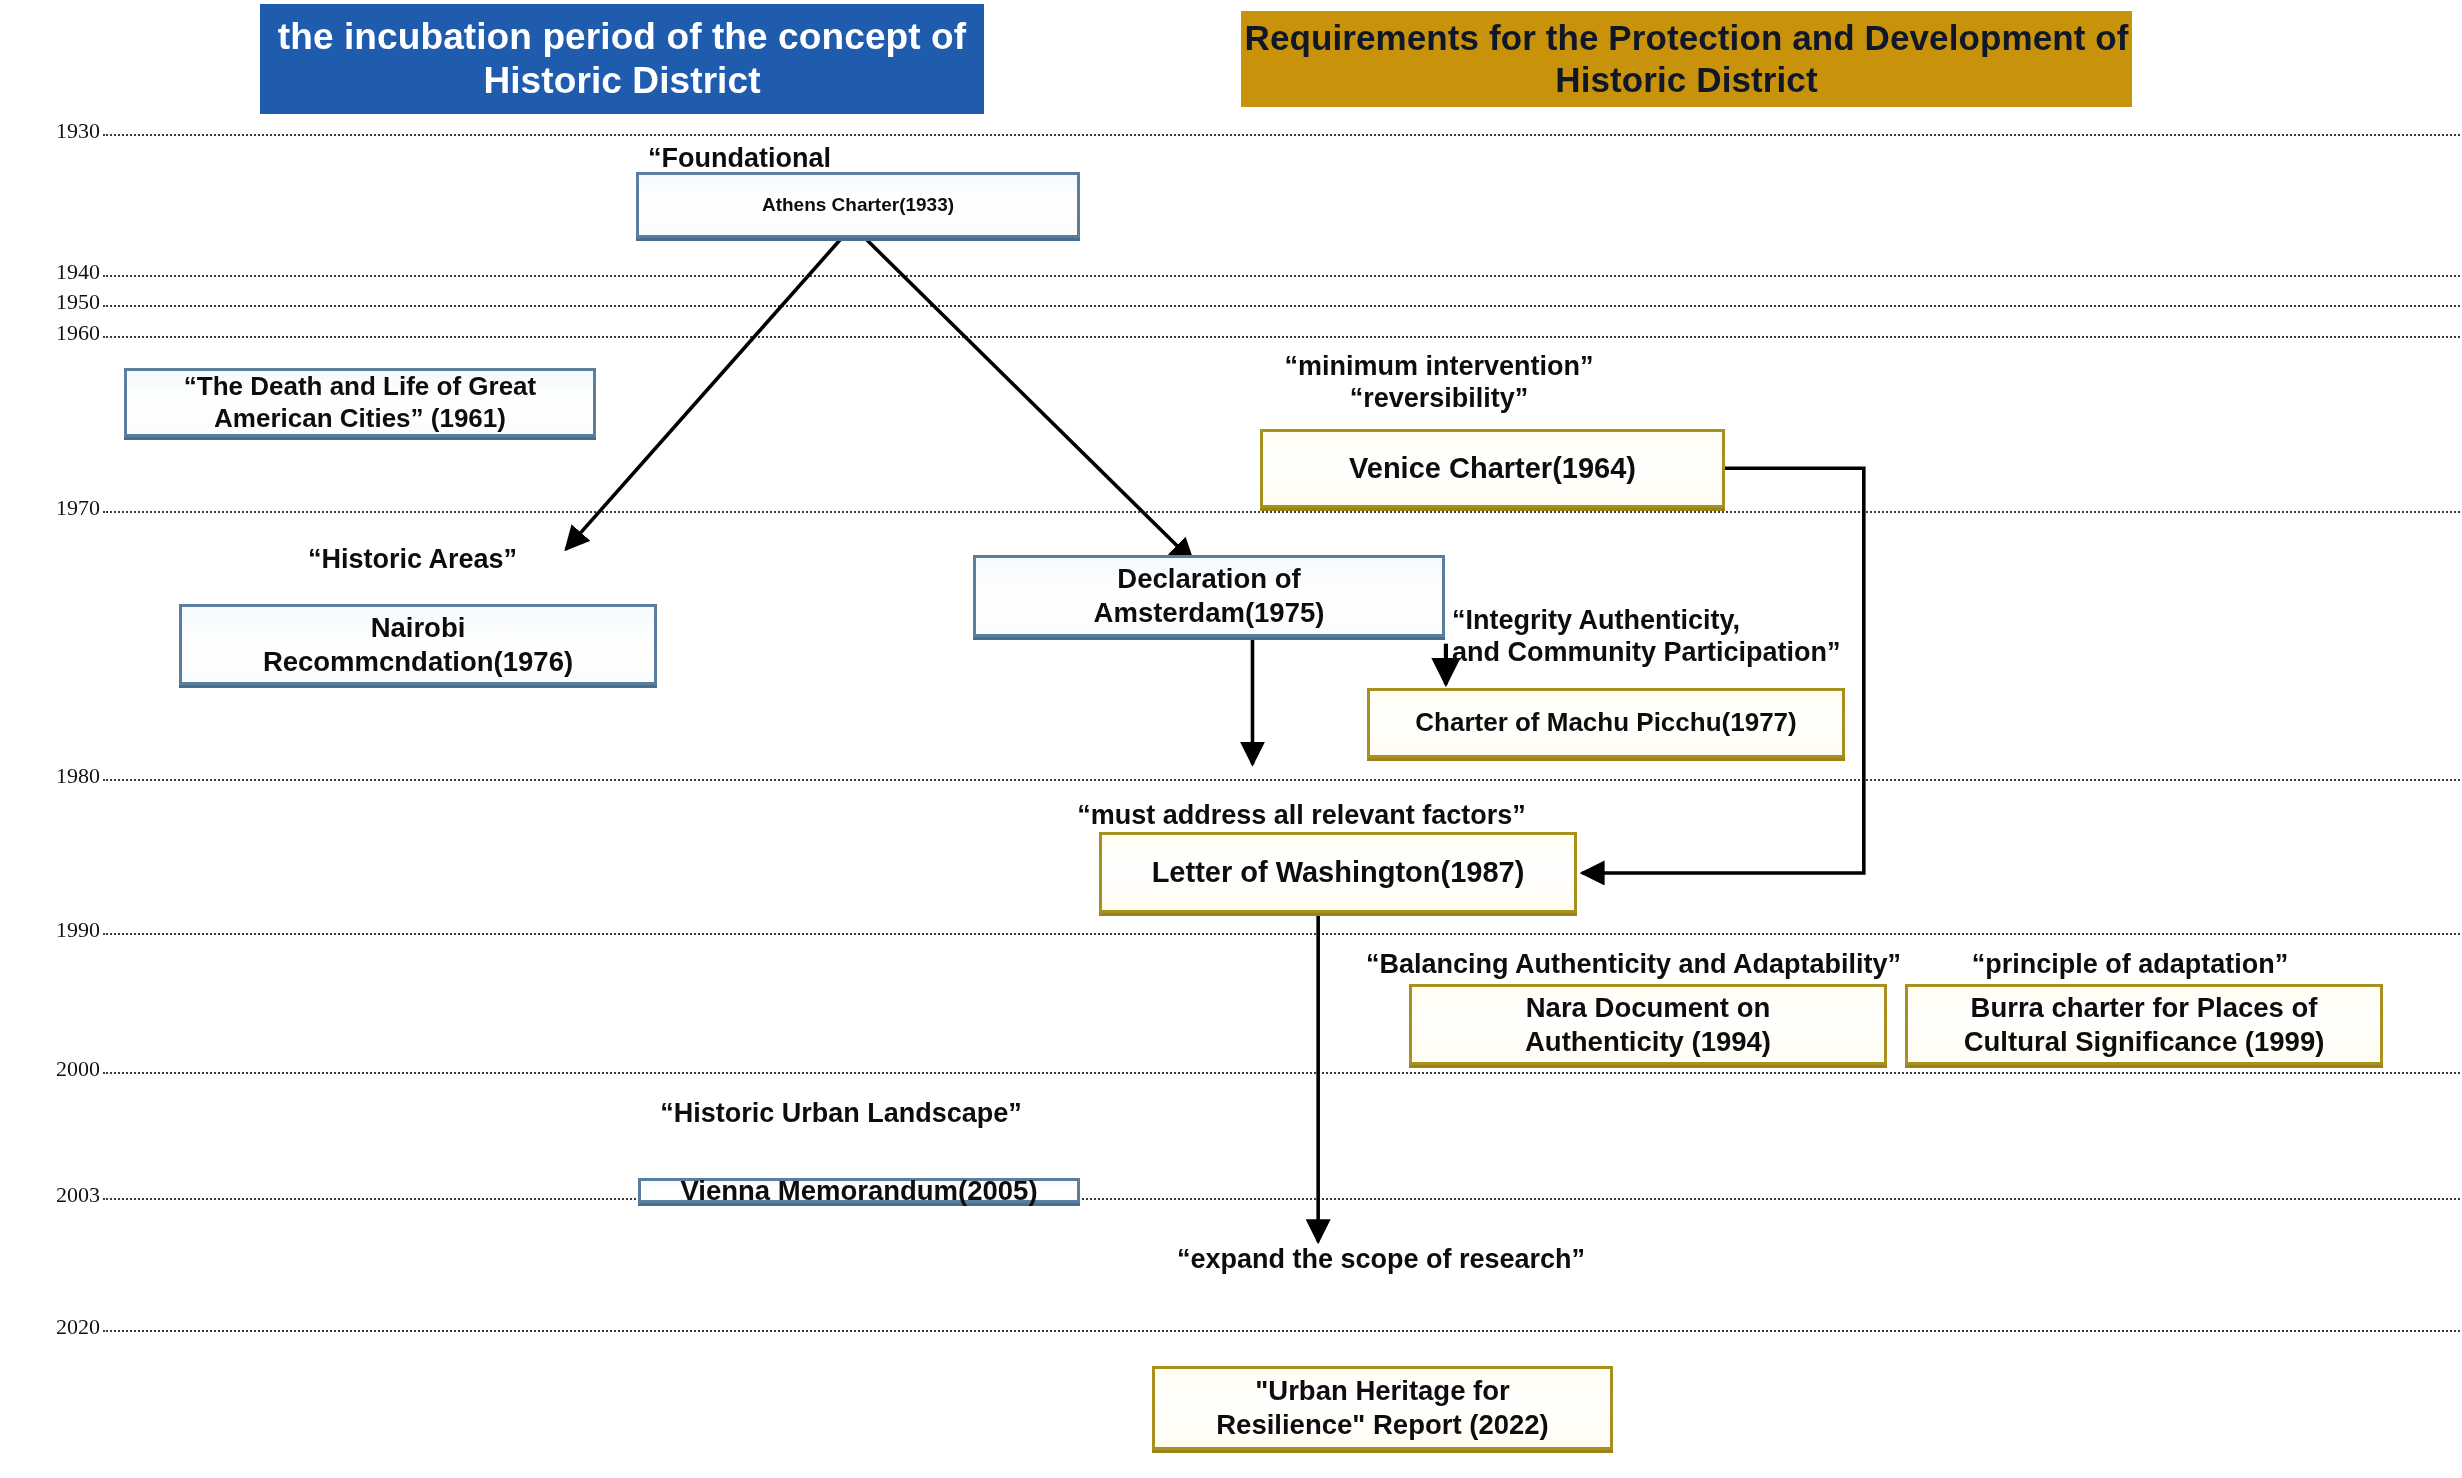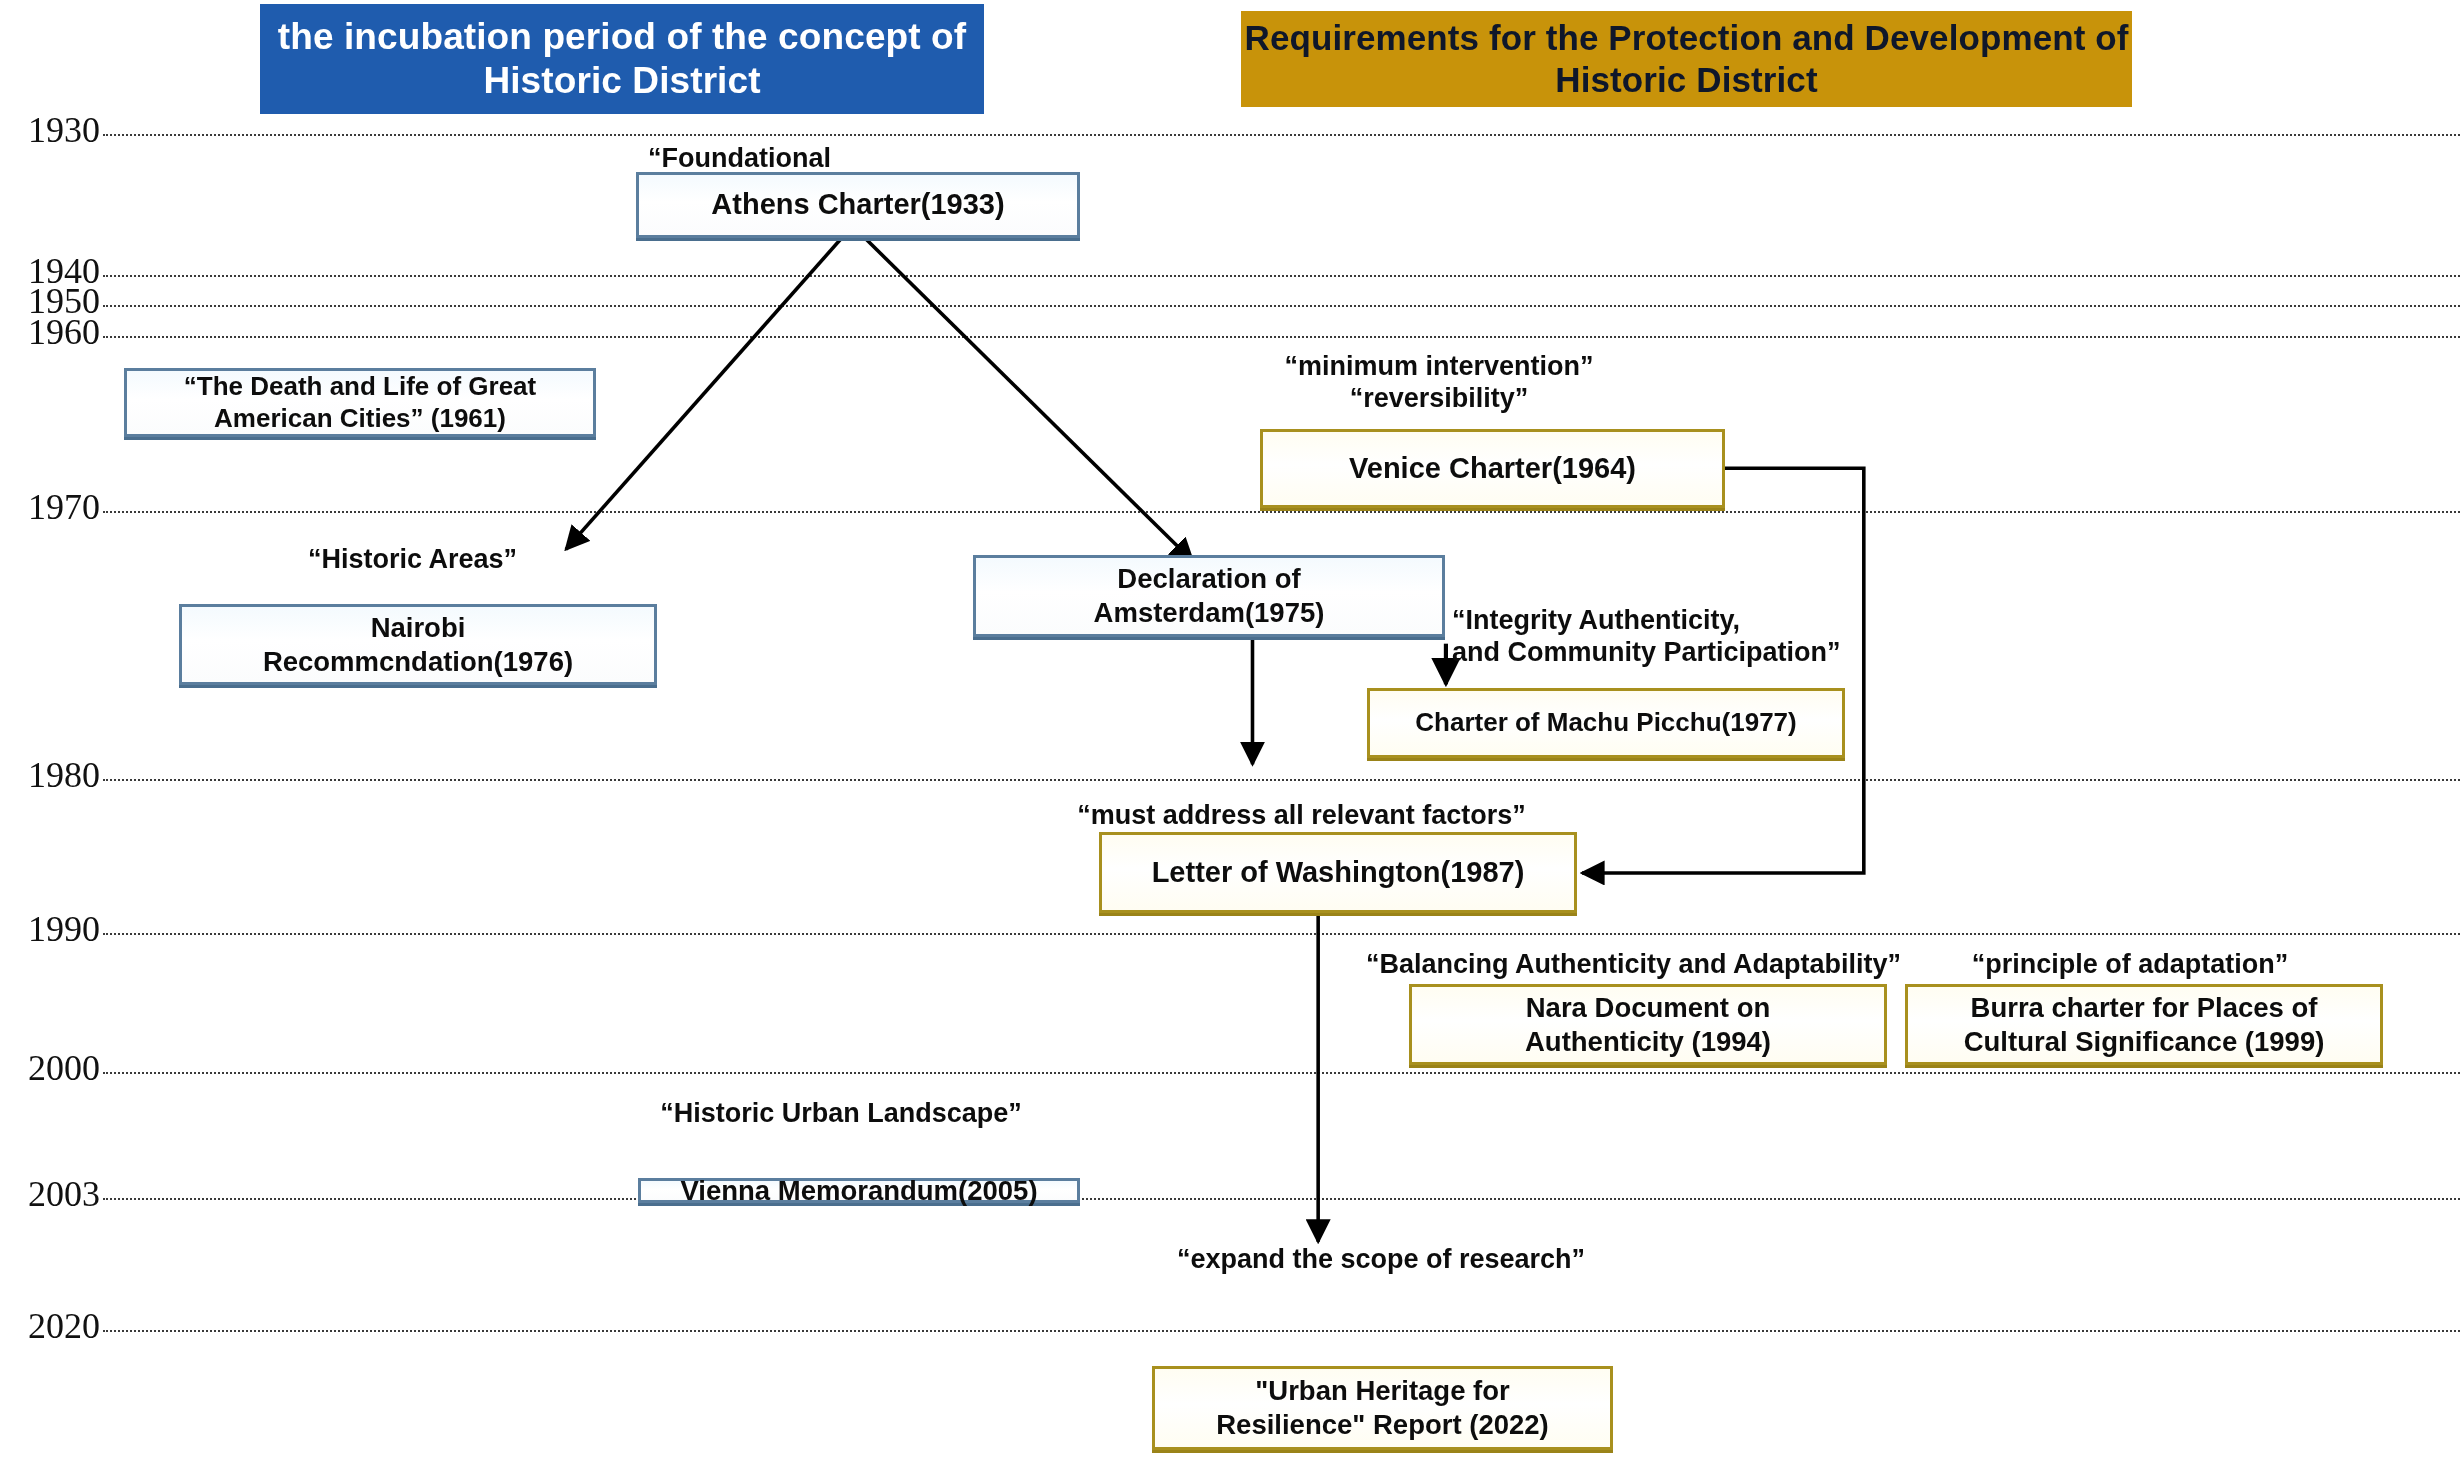--- a/index.html
+++ b/index.html
@@ -37,21 +37,21 @@
   .gridline{
     position:absolute;
     left:103px;right:2.4px;
     height:0;
     border-top:2.4px dotted #3a3a3a;
   }
   .yearlabel{
     position:absolute;
     left:26px;width:74px;
     text-align:right;
-    font-size:36px;
+    font-size:22px;
     color:#111111;
     font-family:"Liberation Serif", serif;
     transform:translateY(-60%);
   }
 
   
   .boxwrap{position:absolute;}
   .box{
     position:absolute;inset:0;
     display:flex;align-items:center;justify-content:center;
@@ -148,21 +148,21 @@
   <div class="caption" style="left:287px;top:543px;width:251px;">“Historic Areas”</div>
   <div class="caption" style="left:1452px;top:604px;width:406px;text-align:left;">“Integrity Authenticity,
   and Community Participation”</div>
   <div class="caption" style="left:1039px;top:799px;width:525px;">“must address all relevant factors”</div>
   <div class="caption" style="left:1326px;top:948px;width:615px;">“Balancing Authenticity and Adaptability”</div>
   <div class="caption" style="left:1942px;top:948px;width:376px;">“principle of adaptation”</div>
   <div class="caption" style="left:638px;top:1097px;width:406px;">“Historic Urban Landscape”</div>
   <div class="caption" style="left:1151px;top:1243px;width:460px;">“expand the scope of research”</div>
 
   <div class="boxwrap" style="left:608px;top:172px;width:472px;height:66px;">
-    <div class="box blue" style="font-size:29px;margin-left:28px;">Athens Charter(1933)</div>
+    <div class="box blue" style="font-size:19px;margin-left:28px;">Athens Charter(1933)</div>
   </div>
 
   <div class="boxwrap" style="left:124px;top:368px;width:472px;height:69px;">
     <div class="box blue" style="font-size:26px;">“The Death and Life of Great
 American Cities”  (1961)</div>
   </div>
 
   <div class="boxwrap" style="left:179px;top:604px;width:478px;height:81px;">
     <div class="box blue" style="font-size:27.5px;">Nairobi
 Recommcndation(1976)</div>

